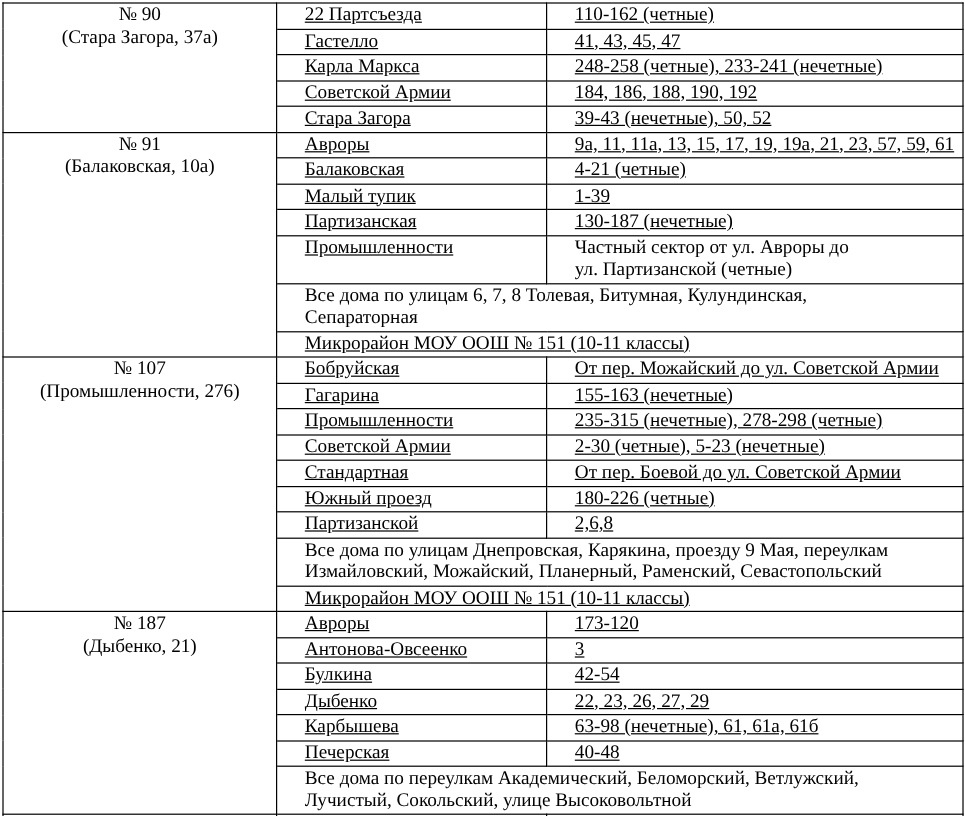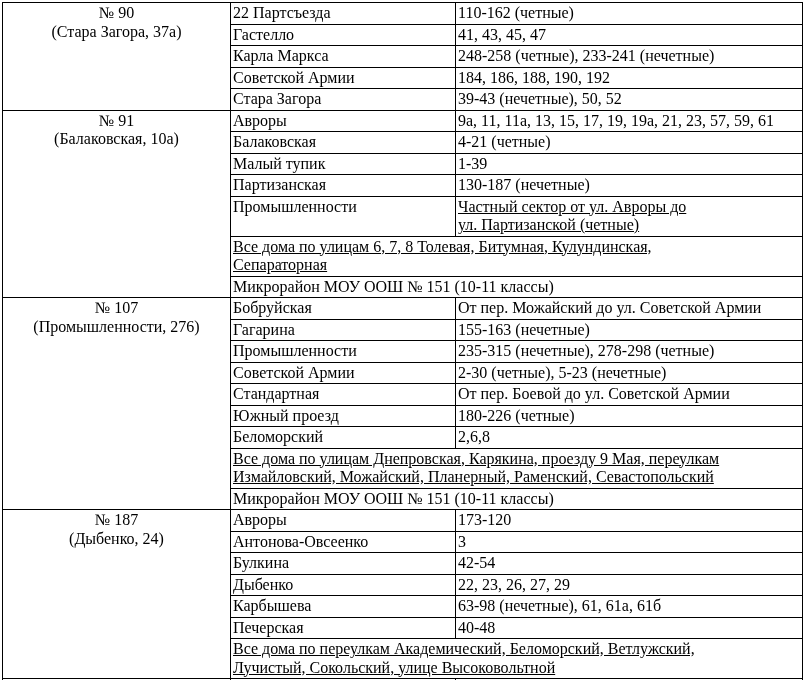--- a/index.html
+++ b/index.html
@@ -27,33 +27,33 @@
     }
     col.c1 { width: 228px; }
     col.c2 { width: 225px; }
     col.c3 { width: 347px; }
     td {
       border: 1px solid #000000;
       font-family: "Liberation Serif", "DejaVu Serif", serif;
       font-size: 16px;
       line-height: 18.5px;
       color: #000000;
-      padding: 1px 2px;
+      padding: 1px 23px;
       vertical-align: top;
       overflow: hidden;
     }
     td.school {
       text-align: center;
     }
     td.oneline {
       white-space: nowrap;
+      text-decoration: underline;
     }
     td.multiline {
       white-space: pre-line;
-      text-decoration: underline;
     }
     tr.sliver td {
       height: 4px;
       padding: 0;
       border-bottom: none;
     }
   </style>
 </head>
 <body>
 
@@ -143,34 +143,34 @@
         </tr>
         <tr>
           <td class="oneline">Стандартная</td>
           <td class="oneline">От пер. Боевой до ул. Советской Армии</td>
         </tr>
         <tr>
           <td class="oneline">Южный проезд</td>
           <td class="oneline">180-226 (четные)</td>
         </tr>
         <tr>
-          <td class="oneline">Беломорский</td>
+          <td class="oneline">Партизанской</td>
           <td class="oneline">2,6,8</td>
         </tr>
         <tr>
           <td colspan="2" class="multiline">Все дома по улицам Днепровская, Карякина, проезду 9 Мая, переулкам
 Измайловский, Можайский, Планерный, Раменский, Севастопольский</td>
         </tr>
         <tr>
           <td colspan="2" class="oneline">Микрорайон МОУ ООШ № 151 (10-11 классы)</td>
         </tr>
         <tr>
           <td class="school" rowspan="7">
             <div>№ 187</div>
-            <div>(Дыбенко, 24)</div>
+            <div>(Дыбенко, 21)</div>
           </td>
           <td class="oneline">Авроры</td>
           <td class="oneline">173-120</td>
         </tr>
         <tr>
           <td class="oneline">Антонова-Овсеенко</td>
           <td class="oneline">3</td>
         </tr>
         <tr>
           <td class="oneline">Булкина</td>

